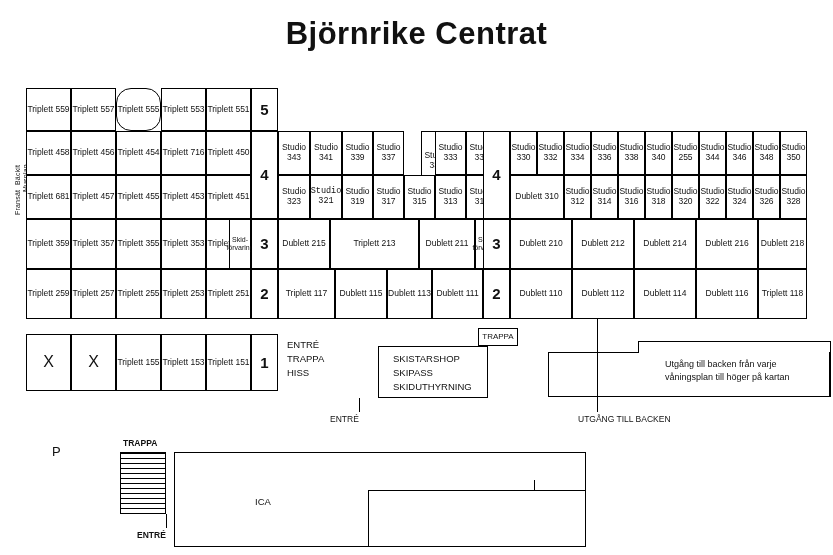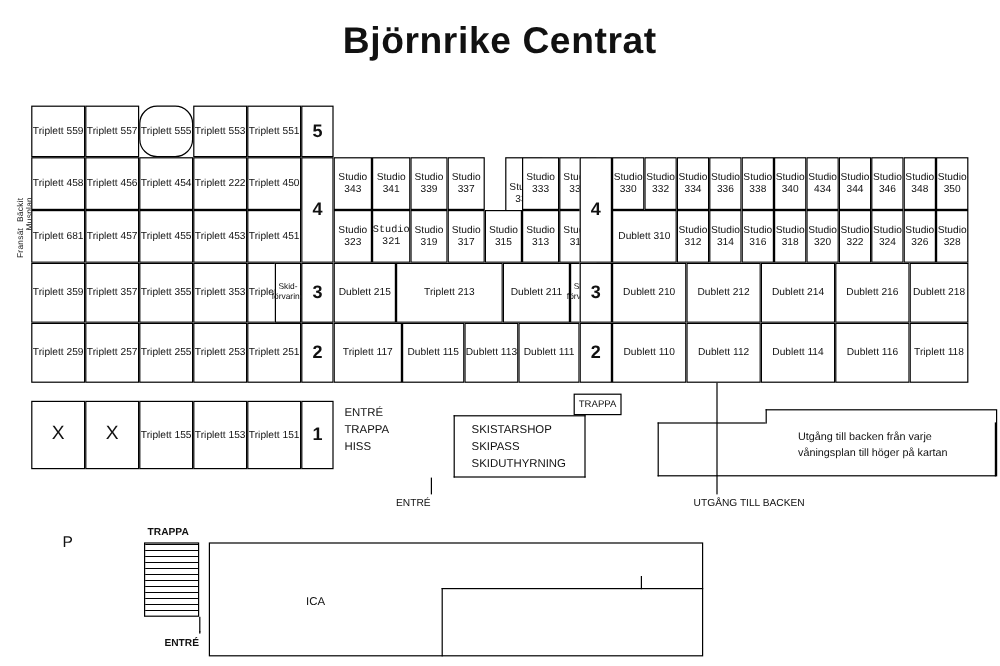--- a/index.html
+++ b/index.html
@@ -86,21 +86,21 @@
 <div class="cell" style="left:26px;top:131px;width:45px;height:44px;">
     <span>Triplett 458</span>
   </div>
 <div class="cell" style="left:71px;top:131px;width:45px;height:44px;">
     <span>Triplett 456</span>
   </div>
 <div class="cell" style="left:116px;top:131px;width:45px;height:44px;">
     <span>Triplett 454</span>
   </div>
 <div class="cell" style="left:161px;top:131px;width:45px;height:44px;">
-    <span>Triplett 222</span>
+    <span>Triplett 716</span>
   </div>
 <div class="cell" style="left:206px;top:131px;width:45px;height:44px;">
     <span>Triplett 450</span>
   </div>
 <div class="cell num" style="left:251px;top:131px;width:27px;height:88px;">
     <span>4</span>
   </div>
 
 <div class="cell" style="left:26px;top:175px;width:45px;height:44px;">
     <span>Triplett 681</span>
@@ -281,21 +281,21 @@
 <div class="cell" style="left:591px;top:131px;width:27px;height:44px;">
     <span>Studio 336</span>
   </div>
 <div class="cell" style="left:618px;top:131px;width:27px;height:44px;">
     <span>Studio 338</span>
   </div>
 <div class="cell" style="left:645px;top:131px;width:27px;height:44px;">
     <span>Studio 340</span>
   </div>
 <div class="cell" style="left:672px;top:131px;width:27px;height:44px;">
-    <span>Studio 434</span>
+    <span>Studio 255</span>
   </div>
 <div class="cell" style="left:699px;top:131px;width:27px;height:44px;">
     <span>Studio 344</span>
   </div>
 <div class="cell" style="left:726px;top:131px;width:27px;height:44px;">
     <span>Studio 346</span>
   </div>
 <div class="cell" style="left:753px;top:131px;width:27px;height:44px;">
     <span>Studio 348</span>
   </div>

